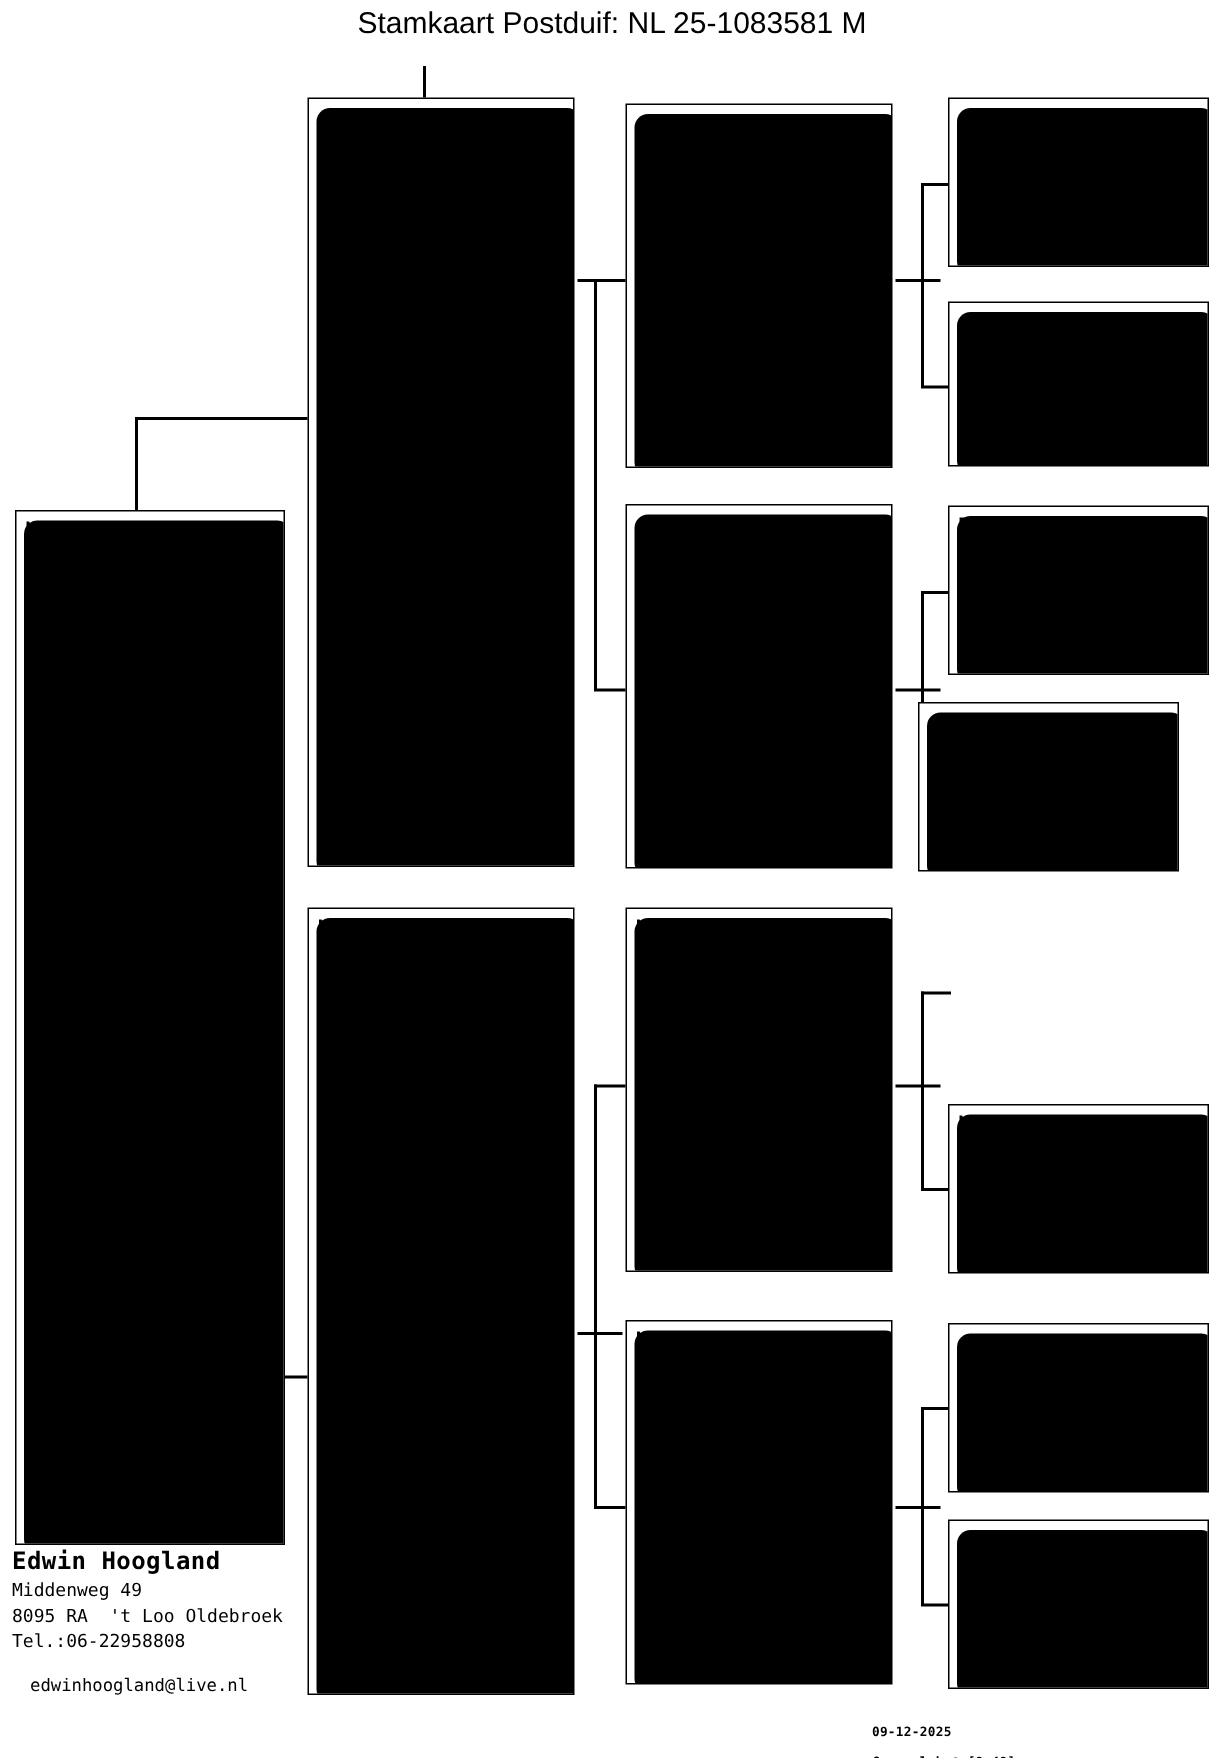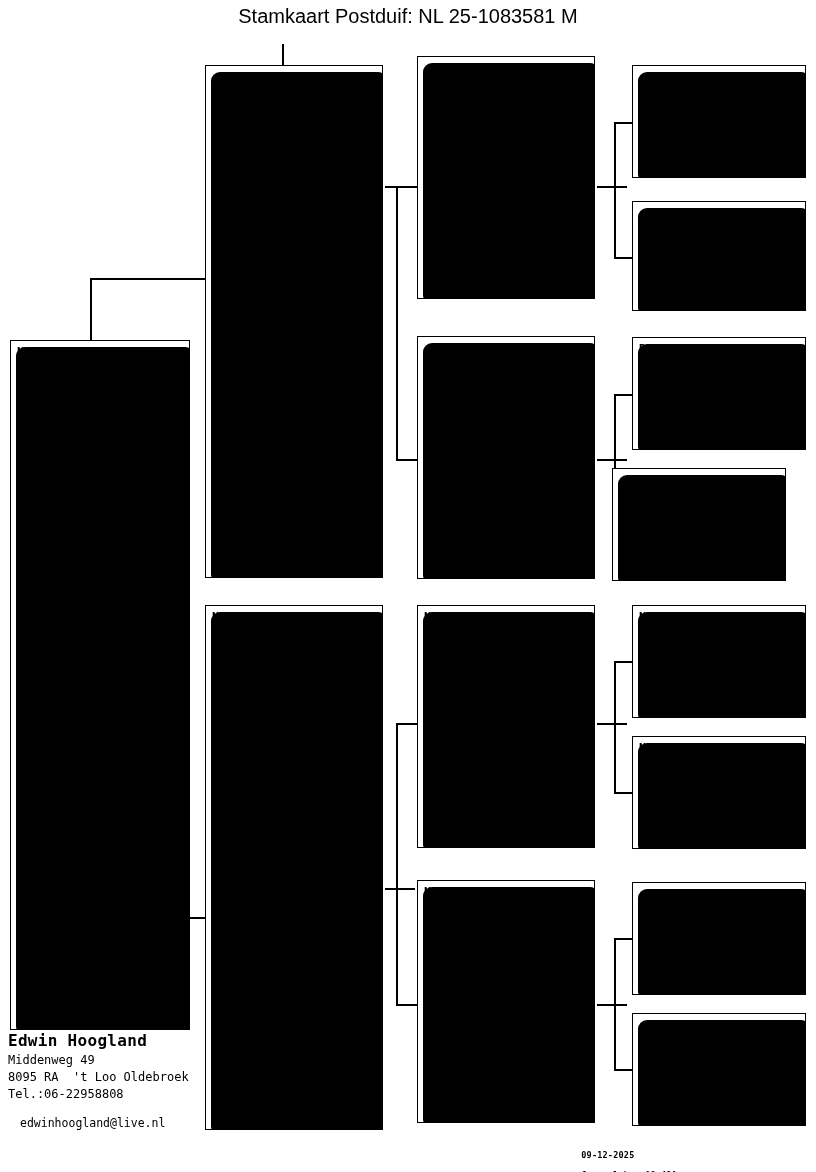--- a/index.html
+++ b/index.html
@@ -182,21 +182,21 @@
     <div class="ln">11 NPO Morinc.  4365</div>
     <div class="ln">20 NPO Nervers  3567</div>
     <div class="ln">34 NPO Salbris  2160</div>
     <div class="ln">Chateaudu    2/ 5171</div>
     <div class="ln">Quievrain    1/  238</div>
     <div class="ln">Tienen       1/  213</div>
     <div class="ln">Morlincou   22/ 4338</div>
     <div class="ln">Tienen       3/  231</div>
   </div>
 
-  <div class="box" style="left:417px;top:56px;width:178px;height:243px;text-decoration:underline;">
+  <div class="box" style="left:417px;top:69px;width:178px;height:243px;text-decoration:underline;">
     <div class="hdr">23-2336510 M</div>
     <div class="nm">Tielo</div>
     <div class="ln">Comb v Wanrooij</div>
     <div class="ln">Blauw</div>
     <div class="ln">Speciaa aangekocht</div>
     <div class="ln">voor de Dagfond !</div>
     <div class="ln">En nu reeds vader</div>
     <div class="ln">NL 24/933 Favoriet</div>
     <div class="ln">8x/5 Prijzen</div>
   </div>
@@ -273,28 +273,20 @@
 
   <div class="box" style="left:612px;top:468px;width:174px;height:113px;">
     <div class="hdr">18-1358926 V</div>
     <div class="nm">Dochter Bona Harry</div>
     <div class="ln">Jo.Florian Hendriks</div>
     <div class="ln">Blauw</div>
     <div class="ln">Inteelt beroende</div>
     <div class="ln">Harry</div>
   </div>
 
-  <div class="box" style="left:632px;top:605px;width:174px;height:113px;">
-    <div class="hdr left">NL  11-1357995 M</div>
-    <div class="nm">"Bendner Jr "</div>
-    <div class="ln">E. Hoogland</div>
-    <div class="ln">Blauw</div>
-    <div class="ln">Topkweker vader  van</div>
-    <div class="ln">oa.</div>
-  </div>
 
   <div class="box" style="left:632px;top:736px;width:174px;height:113px;">
     <div class="hdr left">NL  15-1403210</div>
     <div class="nm">Senna</div>
     <div class="ln">E. Hoogland</div>
     <div class="ln">Kras</div>
     <div class="ln">Moeder van</div>
     <div class="ln">5  NPO Chateauroux</div>
   </div>
 

